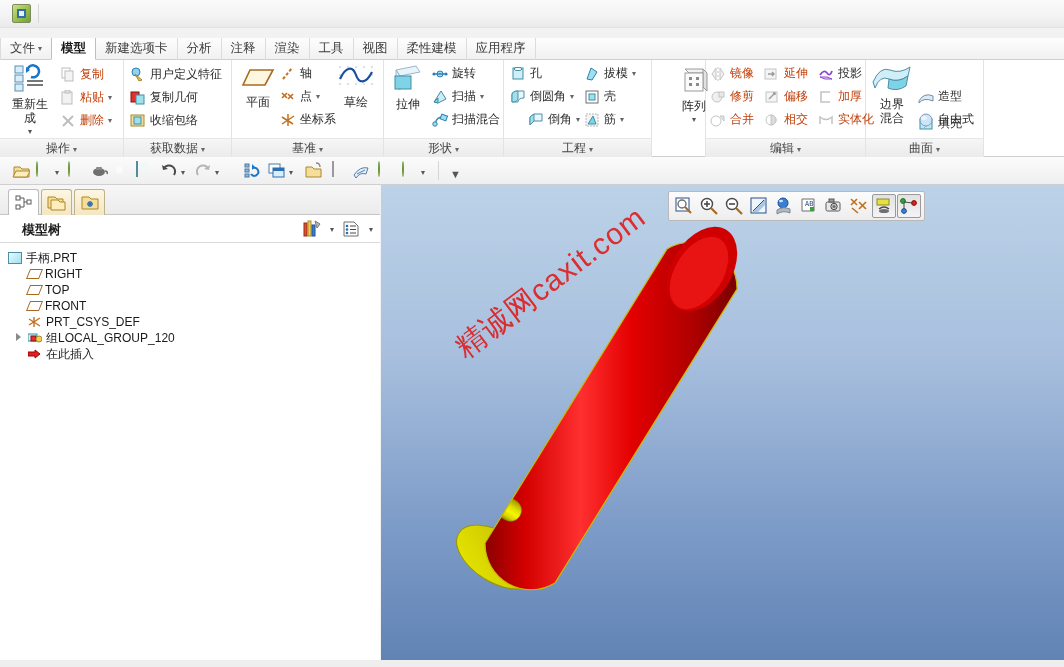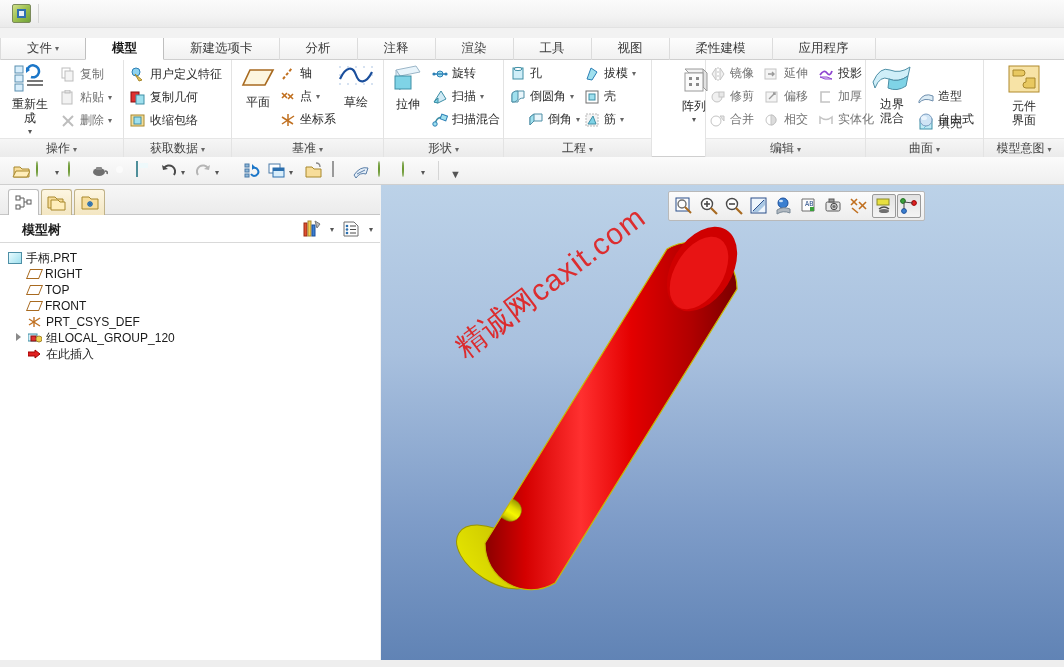--- a/index.html
+++ b/index.html
@@ -36,21 +36,21 @@
   }
 
   
   .tabstrip {
     position: absolute; left: 0; top: 38px; width: 1064px; height: 22px;
     border-bottom: 1px solid #cfcfcf;
     background: linear-gradient(to bottom,#fdfdfd,#f1f1f1);
   }
   .tab {
     position: relative; float: left; height: 22px; line-height: 21px;
-    padding: 0 26px; font-size: 12.5px; color: #3b3b3b; cursor: default;
+    padding: 0 9px; font-size: 12.5px; color: #3b3b3b; cursor: default;
     border-left: 1px solid #dcdcdc; border-right: 1px solid #dcdcdc;
     margin-right: -1px; white-space: nowrap;
   }
   .tab.first { border-left: 1px solid #dcdcdc; }
   .tab.active {
     background: #ffffff; font-weight: bold; color: #1a1a1a;
     border-left: 1px solid #bfbfbf; border-right: 1px solid #bfbfbf;
     border-bottom: 1px solid #ffffff; z-index: 3;
   }
   .tab .caret { font-size: 8px; color:#666; margin-left:3px; vertical-align: middle; }
@@ -82,21 +82,21 @@
   .bigbtn .caret { font-size: 8px; color:#555; display:block; }
 
   .smallbtn {
     position: absolute; height: 21px; line-height: 21px;
     font-size: 12px; color: #2b2b2b; white-space: nowrap;
   }
   .smallbtn .ic { display:inline-block; vertical-align: middle; margin-right: 4px; }
   .smallbtn .lbl { vertical-align: middle; }
   .smallbtn .caret { font-size: 8px; color:#666; margin-left: 4px; vertical-align: middle; }
   .dim { color: #b0b0b0; }
-  .dim .lbl { color: #737373; }
+  .dim .lbl { color: #c2410c; }
 
   
   .ic { width: 16px; height: 16px; position: relative; }
 
   
   .qat {
     position: absolute; left: 0; top: 157px; width: 1064px; height: 28px;
     background: linear-gradient(to bottom,#fbfbfb,#efefef);
     border-bottom: 1px solid #cfcfcf;
   }
@@ -570,34 +570,20 @@
             <svg width="16" height="16">
                 <circle cx="8" cy="8" r="6" fill="#cfe4f5" stroke="#7b9cc0"></circle>
                 <ellipse cx="6" cy="6" rx="3" ry="2" fill="#f0f8ff" opacity=".8"></ellipse>
               </svg>
           </span><span class="lbl">自由式</span>
         </div>
       </div>
       <div class="gtitle"><span>曲面</span><span class="caret">▾</span></div>
     </div>
 
-    <div class="rgroup" style="left:984px; width:80px; border-right:none;">
-      <div class="gbody">
-        <div class="bigbtn" style="left:14px; top:4px; width:52px;">
-          <svg width="36" height="32" viewBox="0 0 36 32">
-            <rect x="3" y="2" width="30" height="26" fill="#f7e3a6" stroke="#b08a2c"></rect>
-            <path d="M7 6 h9 a3 3 0 0 1 0 6 h-9 z" fill="#e8c860" stroke="#a8882c"></path>
-            <path d="M20 14 h9 v10 h-9 a3 3 0 0 1 0 -6 z" fill="#e8c860" stroke="#a8882c"></path>
-          </svg>
-          <span class="lbl">元件</span>
-          <span class="lbl">界面</span>
-        </div>
-      </div>
-      <div class="gtitle"><span>模型意图</span><span class="caret">▾</span></div>
-    </div>
   </div>
 
   <div class="qat">
     <div class="qbtn" style="left:12px;">
       <svg width="18" height="18">
           <path d="M2 5 h6 l2 2 h7 v8 h-15 z" fill="#f7dd9a" stroke="#a8882c"></path>
           <path d="M1 15 l3 -6 h14 l-3 6 z" fill="#ffeebb" stroke="#a8882c"></path>
         </svg>
     </div>
     <div class="qbtn" style="left:36px;"><span class="globe"></span></div>

